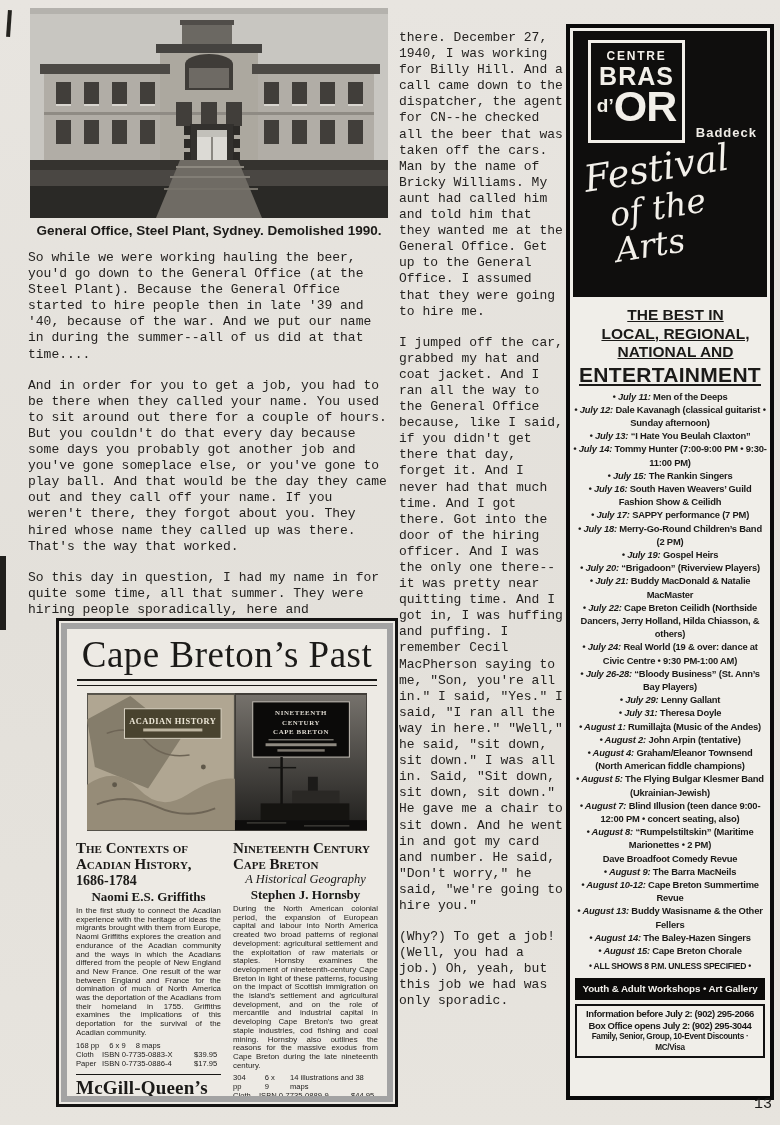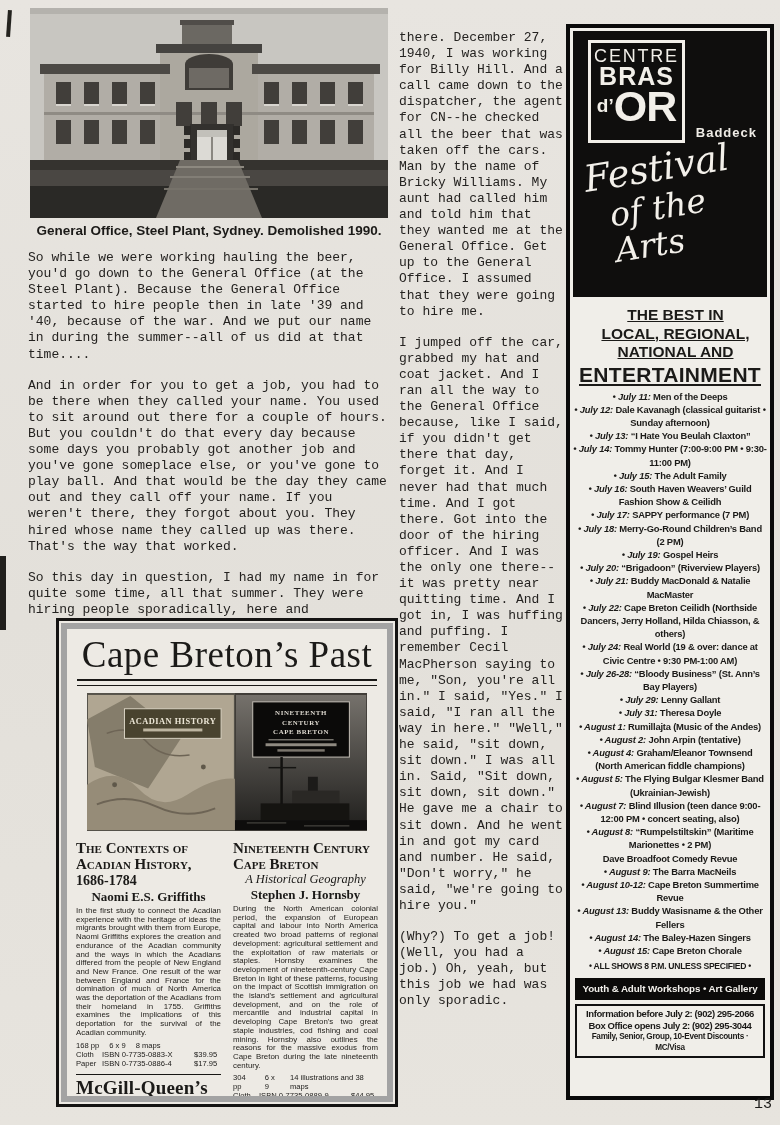--- a/index.html
+++ b/index.html
@@ -43,21 +43,21 @@
   .pa{width:26px;}.pb{width:88px;}.pc{margin-left:4px;}
   .pub-rule{border-top:1.5px solid #171614;margin:6px 0 3px;}
   .pub1,.pub2{font-family:"Liberation Serif",serif;font-weight:bold;font-size:19px;line-height:20px;letter-spacing:0.2px;}
 
   
   .fest{position:absolute;left:566px;top:24px;width:208px;height:1076px;background:#f0eee9;
     border:4px solid #0a0a0a;box-sizing:border-box;overflow:hidden;}
   .fest-black{position:relative;margin:3px;height:266px;background:#0f0e0d;}
   .logo-box{position:absolute;left:15px;top:9px;width:97px;height:103px;border:3px solid #f2efe9;
     color:#f2efe9;text-align:center;padding-top:6px;box-sizing:border-box;}
-  .lg1{font-weight:normal;font-size:18px;letter-spacing:1.8px;line-height:15px;}
+  .lg1{font-weight:bold;font-size:12px;letter-spacing:1.8px;line-height:15px;}
   .lg2{font-weight:bold;font-size:25px;letter-spacing:1px;line-height:24px;}
   .lg3{line-height:42px;margin-top:-3px;white-space:nowrap;}
   .lgd{font-weight:bold;font-size:19px;vertical-align:9px;}
   .lgo{font-weight:bold;font-size:43px;letter-spacing:-1px;}
   .baddeck{position:absolute;right:10px;top:94px;color:#efece6;font-weight:bold;font-size:13px;letter-spacing:1px;}
   .script{position:absolute;left:0;top:116px;width:100%;color:#f3f0ea;
     font-family:"DejaVu Serif",serif;font-style:italic;transform:rotate(-9deg);}
   .s1{font-size:37px;line-height:40px;margin-left:16px;}
   .s2{font-size:33px;line-height:36px;margin-left:36px;margin-top:1px;}
   .fest-banner{margin-top:9px;text-align:center;}
@@ -283,21 +283,21 @@
         <div class="fb-line">LOCAL, REGIONAL,</div>
         <div class="fb-line">NATIONAL AND</div>
       </div>
     <div class="fb-big">ENTERTAINMENT</div>
     <div class="events">
 
     <div class="event"><span class="ev-d">• July 11:</span><span class="ev-t"> Men of the Deeps</span></div>
         <div class="event"><span class="ev-d">• July 12:</span><span class="ev-t"> Dale Kavanagh (classical guitarist • Sunday afternoon)</span></div>
         <div class="event"><span class="ev-d">• July 13:</span><span class="ev-t"> “I Hate You Beulah Claxton”</span></div>
         <div class="event"><span class="ev-d">• July 14:</span><span class="ev-t"> Tommy Hunter (7:00-9:00 PM • 9:30-11:00 PM)</span></div>
-        <div class="event"><span class="ev-d">• July 15:</span><span class="ev-t"> The Adult Family</span></div>
+        <div class="event"><span class="ev-d">• July 15:</span><span class="ev-t"> The Rankin Singers</span></div>
         <div class="event"><span class="ev-d">• July 16:</span><span class="ev-t"> South Haven Weavers’ Guild Fashion Show &amp; Ceilidh</span></div>
         <div class="event"><span class="ev-d">• July 17:</span><span class="ev-t"> SAPPY performance (7 PM)</span></div>
         <div class="event"><span class="ev-d">• July 18:</span><span class="ev-t"> Merry-Go-Round Children’s Band (2 PM)</span></div>
         <div class="event"><span class="ev-d">• July 19:</span><span class="ev-t"> Gospel Heirs</span></div>
         <div class="event"><span class="ev-d">• July 20:</span><span class="ev-t"> “Brigadoon” (Riverview Players)</span></div>
         <div class="event"><span class="ev-d">• July 21:</span><span class="ev-t"> Buddy MacDonald &amp; Natalie MacMaster</span></div>
         <div class="event"><span class="ev-d">• July 22:</span><span class="ev-t"> Cape Breton Ceilidh (Northside Dancers, Jerry Holland, Hilda Chiasson, &amp; others)</span></div>
         <div class="event"><span class="ev-d">• July 24:</span><span class="ev-t"> Real World (19 &amp; over: dance at Civic Centre • 9:30 PM-1:00 AM)</span></div>
         <div class="event"><span class="ev-d">• July 26-28:</span><span class="ev-t"> “Bloody Business” (St. Ann’s Bay Players)</span></div>
         <div class="event"><span class="ev-d">• July 29:</span><span class="ev-t"> Lenny Gallant</span></div>

